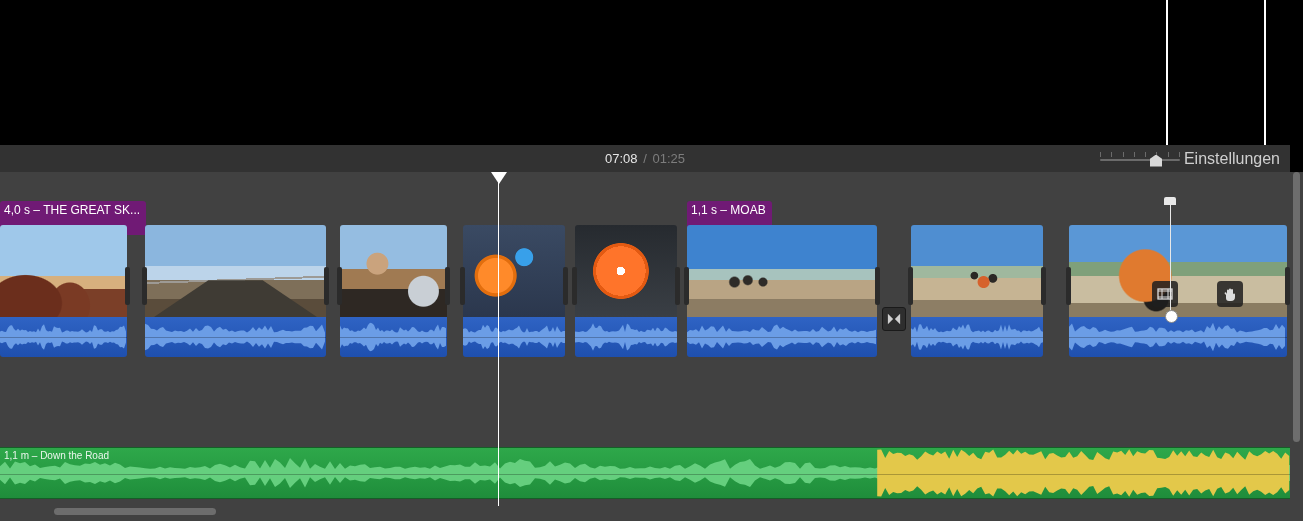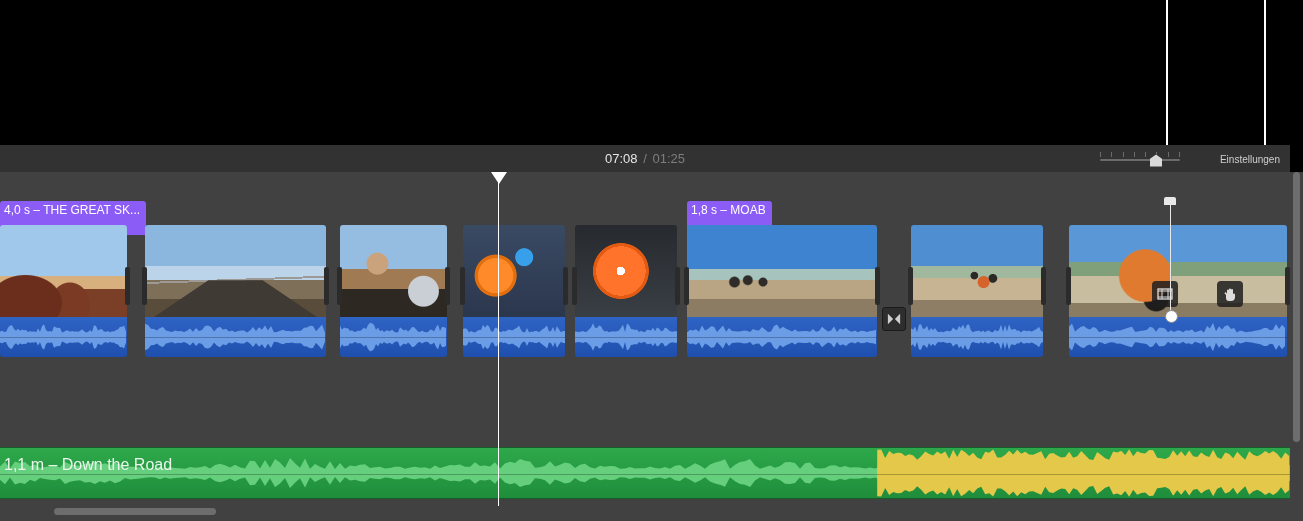--- a/index.html
+++ b/index.html
@@ -75,21 +75,21 @@
     border-radius: 2px 2px 0 0;
     clip-path: polygon(0% 35%, 50% 0%, 100% 35%, 100% 100%, 0% 100%);
     transform: translateX(-50%);
   }
   .settings-btn {
     position: absolute;
     right: 10px;
     top: 50%;
     transform: translateY(-50%);
     color: #cfcfcf;
-    font-size: 10px;
+    font-size: 16px;
     background: none;
     border: none;
     cursor: pointer;
     margin-left: 36px;
   }
 
   
   .timeline-viewport {
     position: absolute;
     left: 0; right: 13px;
@@ -130,21 +130,21 @@
   .clip {
     position: absolute;
     top: 0;
     height: 132px;
     border-radius: 3px;
     overflow: visible;
   }
   .clip-title-tag {
     position: absolute;
     top: -24px; left: 0;
-    background: #8b5cf6;
+    background: #701a75;
     color: #fff;
     font-size: 12px;
     line-height: 18px;
     padding: 0 6px 16px 4px;
     border-radius: 3px 3px 0 0;
     white-space: nowrap;
   }
   .clip-thumb {
     position: absolute;
     top: 0;
@@ -306,23 +306,23 @@
     height: 52px;
     background: linear-gradient(#2ea84a, #1f8d3b);
     border-top: 1px solid #155e27;
     border-bottom: 1px solid #155e27;
   }
   .music-track::after{
     content:"";position:absolute;left:0;right:0;top:26px;height:1px;background:rgba(0,0,0,.25);
   }
   .music-title {
     position: absolute;
-    top: 8px; left: 4px;
+    top: 2px; left: 4px;
     color: #eaf6ec;
-    font-size: 16px;
+    font-size: 10px;
     z-index: 3;
   }
   .music-wave { position:absolute; inset:0; }
   .music-wave svg{width:100%;height:100%;}
   .music-wave .g path{ fill:#65cf7e; }
   .music-wave .y path{ fill:#e3c84a; }
 
   
   .h-scroll {
     position: absolute;
@@ -435,21 +435,21 @@
         <div class="clip-thumb th-wheel" style="left: 0px; width: 102px;"></div>
         <div class="clip-audio wave" style="left: 0px; width: 102px;">
           <svg viewBox="0 0 102 40" preserveAspectRatio="none">
             <path d="M0 20 L0 14.6 L2 14.7 L4 15.0 L6 14.6 L8 14.1 L10 14.9 L12 14.5 L14 12.5 L16 10.6 L18 6.2 L20 10.7 L22 11.1 L24 8.5 L26 9.2 L28 12.9 L30 14.6 L32 13.9 L34 15.2 L36 14.5 L38 14.2 L40 14.6 L42 14.2 L44 13.4 L46 10.8 L48 7.7 L50 15.1 L52 6.5 L54 8.0 L56 12.0 L58 12.2 L60 13.1 L62 12.5 L64 14.9 L66 13.8 L68 14.8 L70 14.9 L72 12.7 L74 12.9 L76 13.4 L78 10.8 L80 14.2 L82 10.5 L84 11.5 L86 14.3 L88 13.7 L90 10.5 L92 11.4 L94 13.6 L96 14.5 L98 14.8 L100 14.0 L102 14.4 L102 25.6 L100 26.0 L98 25.2 L96 25.5 L94 26.4 L92 28.6 L90 29.5 L88 26.3 L86 25.7 L84 28.5 L82 29.5 L80 25.8 L78 29.2 L76 26.6 L74 27.1 L72 27.3 L70 25.1 L68 25.2 L66 26.2 L64 25.1 L62 27.5 L60 26.9 L58 27.8 L56 28.0 L54 32.0 L52 33.5 L50 24.9 L48 32.3 L46 29.2 L44 26.6 L42 25.8 L40 25.4 L38 25.8 L36 25.5 L34 24.8 L32 26.1 L30 25.4 L28 27.1 L26 30.8 L24 31.5 L22 28.9 L20 29.3 L18 33.8 L16 29.4 L14 27.5 L12 25.5 L10 25.1 L8 25.9 L6 25.4 L4 25.0 L2 25.3 L0 25.4 Z"></path>
           </svg>
         </div>
         <div class="trim-handle left"></div>
         <div class="trim-handle right"></div>
       </div>
       <div class="clip" style="left: 687px; width: 190px;">
-        <div class="clip-title-tag" style="max-width: 190px;">1,8 s – MOAB</div>
+        <div class="clip-title-tag" style="max-width: 190px;">1,1 s – MOAB</div>
         <div class="clip-thumb th-skaters-far" style="left: 0px; width: 190px;"></div>
         <div class="clip-audio wave" style="left: 0px; width: 190px;">
           <svg viewBox="0 0 190 40" preserveAspectRatio="none">
             <path d="M0 20 L0 15.3 L3 13.0 L6 13.6 L9 12.3 L12 14.7 L15 8.5 L18 13.4 L21 11.9 L24 9.3 L27 9.8 L30 15.1 L33 11.7 L36 8.4 L39 14.7 L42 10.9 L45 13.9 L48 14.3 L51 14.6 L54 14.2 L57 13.5 L60 13.7 L63 15.1 L66 12.1 L69 13.3 L72 13.6 L75 10.0 L78 12.5 L81 15.0 L84 14.5 L87 8.9 L90 7.5 L93 12.1 L96 9.7 L99 11.7 L102 12.9 L105 14.4 L108 12.4 L111 14.6 L114 14.2 L117 14.1 L120 14.1 L123 14.7 L126 11.9 L129 14.8 L132 14.0 L135 9.7 L138 12.2 L141 14.4 L144 13.4 L147 9.6 L150 15.1 L153 11.6 L156 12.8 L159 11.1 L162 13.8 L165 14.7 L168 13.5 L171 15.2 L174 13.8 L177 14.1 L180 14.9 L183 14.0 L186 13.7 L189 12.7 L189 27.3 L186 26.3 L183 26.0 L180 25.1 L177 25.9 L174 26.2 L171 24.8 L168 26.5 L165 25.3 L162 26.2 L159 28.9 L156 27.2 L153 28.4 L150 24.9 L147 30.4 L144 26.6 L141 25.6 L138 27.8 L135 30.3 L132 26.0 L129 25.2 L126 28.1 L123 25.3 L120 25.9 L117 25.9 L114 25.8 L111 25.4 L108 27.6 L105 25.6 L102 27.1 L99 28.3 L96 30.3 L93 27.9 L90 32.5 L87 31.1 L84 25.5 L81 25.0 L78 27.5 L75 30.0 L72 26.4 L69 26.7 L66 27.9 L63 24.9 L60 26.3 L57 26.5 L54 25.8 L51 25.4 L48 25.7 L45 26.1 L42 29.1 L39 25.3 L36 31.6 L33 28.3 L30 24.9 L27 30.2 L24 30.7 L21 28.1 L18 26.6 L15 31.5 L12 25.3 L9 27.7 L6 26.4 L3 27.0 L0 24.7 Z"></path>
           </svg>
         </div>
         <div class="trim-handle left"></div>
         <div class="trim-handle right"></div>
       </div>
       <div class="clip" style="left: 911px; width: 132px;">

